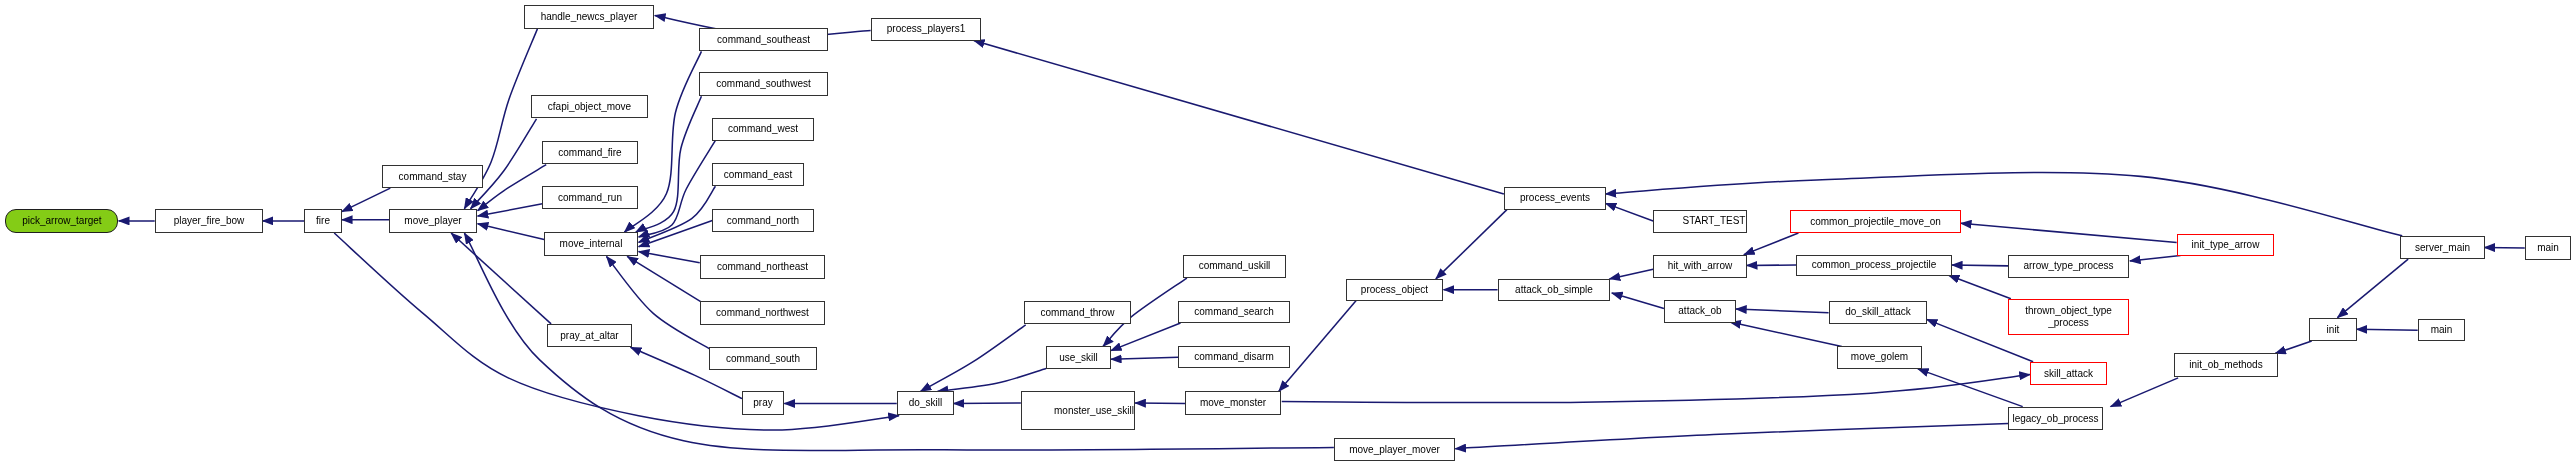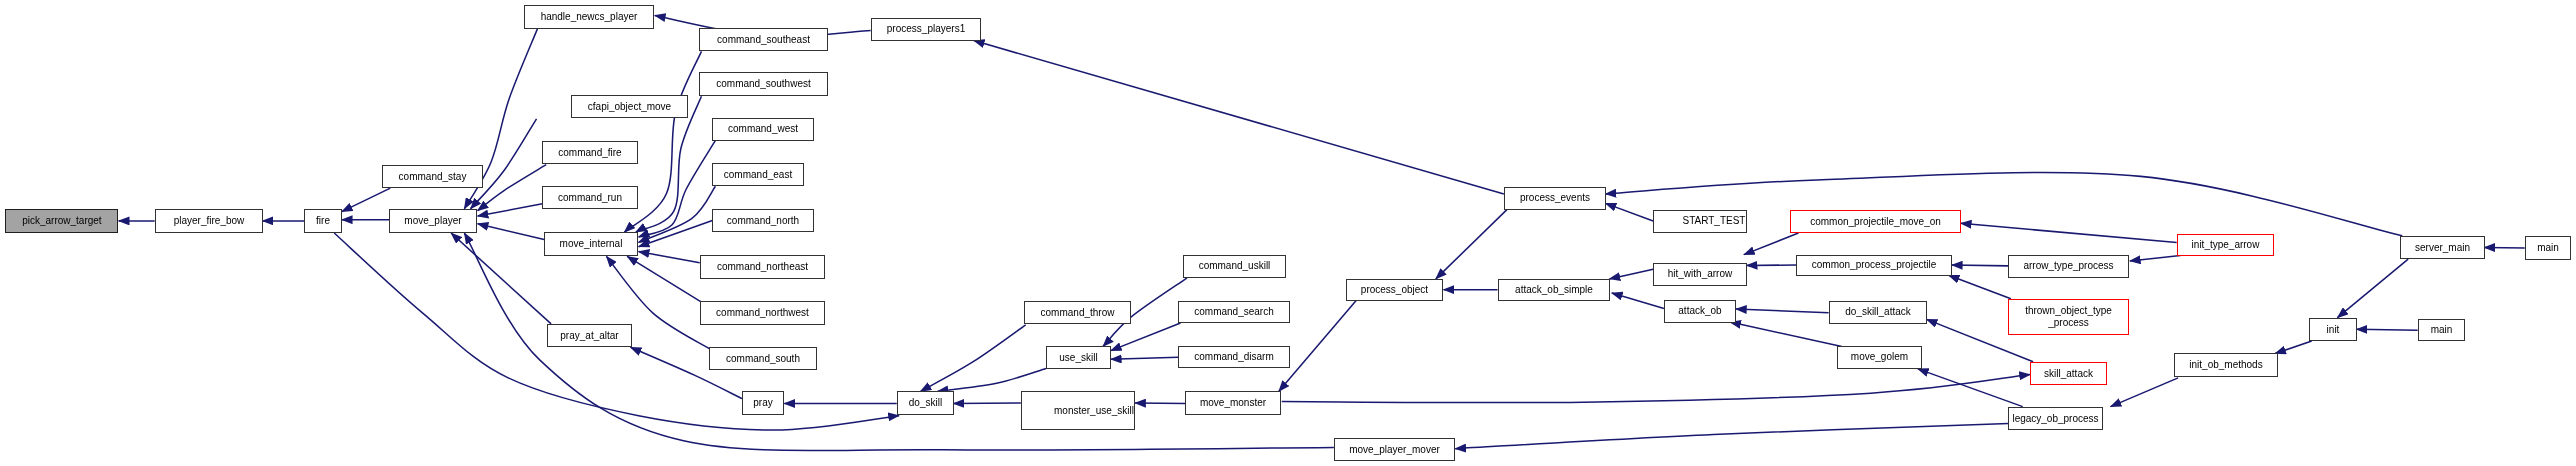--- a/index.html
+++ b/index.html
@@ -3,21 +3,21 @@
 <meta charset="utf-8">
 <style>
   html,body{margin:0;padding:0;background:#ffffff;}
   #stage{position:relative;width:2576px;height:467px;background:#ffffff;overflow:hidden;
          font-family:"Liberation Sans",sans-serif;}
   #edge-layer{position:absolute;left:0;top:0;}
   .node{position:absolute;box-sizing:border-box;background:#ffffff;border:1.3px solid #323232;
         display:flex;flex-direction:column;align-items:center;justify-content:center;
         font-size:10px;line-height:1.2;color:#000;text-align:center;cursor:pointer;
         white-space:nowrap;overflow:hidden;}
-  .node.root{background:#a3a3a3;border-color:#1f1f1f;}
+  .node.root{background:#84cc16;border-color:#1f1f1f;border-radius:11px;}
   .node.truncated{border-color:#ff0000;}
   .edge{fill:none;stroke-width:1.7px;}
 </style>
 </head>
 <body>
 
 <div id="stage">
   <svg id="edge-layer" width="2576" height="467" viewBox="0 0 2864 519">
     <defs>
       <marker id="arrowhead" markerUnits="userSpaceOnUse" markerWidth="13" markerHeight="10" refX="12" refY="5" orient="auto">
@@ -100,21 +100,21 @@
     </div>
     <div class="node" style="left: 871px; top: 18px; width: 110px; height: 22.5px;">
       <span>process_players1</span>
     </div>
     <div class="node" style="left: 699px; top: 28px; width: 129px; height: 23.4px;">
       <span>command_southeast</span>
     </div>
     <div class="node" style="left: 699px; top: 72px; width: 129px; height: 24px;">
       <span>command_southwest</span>
     </div>
-    <div class="node" style="left: 531px; top: 95px; width: 117px; height: 23.4px; margin-left: 40px;">
+    <div class="node" style="left: 531px; top: 95px; width: 117px; height: 23.4px;">
       <span>cfapi_object_move</span>
     </div>
     <div class="node" style="left: 712px; top: 118px; width: 102px; height: 22.5px;">
       <span>command_west</span>
     </div>
     <div class="node" style="left: 542px; top: 141px; width: 96px; height: 23.4px;">
       <span>command_fire</span>
     </div>
     <div class="node" style="left: 712px; top: 163px; width: 92px; height: 23.4px;">
       <span>command_east</span>
@@ -175,21 +175,21 @@
     </div>
     <div class="node" style="left: 1504px; top: 187px; width: 102px; height: 22.5px;">
       <span>process_events</span>
     </div>
     <div class="node" style="left: 1653px; top: 210px; width: 94px; height: 22.5px; padding-left: 28px;">
       <span>START_TEST</span>
     </div>
     <div class="node truncated" style="left: 1790px; top: 210px; width: 171px; height: 23.4px;">
       <span>common_projectile_move_on</span>
     </div>
-    <div class="node" style="left: 1653px; top: 255px; width: 94px; height: 22.5px; margin-top: 8px;">
+    <div class="node" style="left: 1653px; top: 255px; width: 94px; height: 22.5px;">
       <span>hit_with_arrow</span>
     </div>
     <div class="node" style="left: 1796px; top: 255px; width: 156px; height: 20.7px;">
       <span>common_process_projectile</span>
     </div>
     <div class="node" style="left: 1664px; top: 300px; width: 72px; height: 22.5px;">
       <span>attack_ob</span>
     </div>
     <div class="node" style="left: 1829px; top: 301px; width: 98px; height: 22.5px;">
       <span>do_skill_attack</span>

